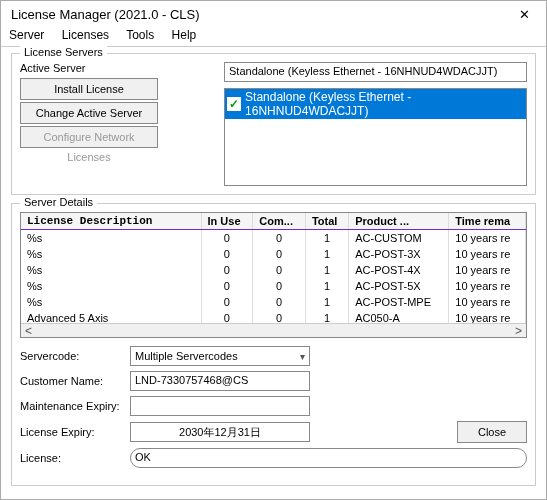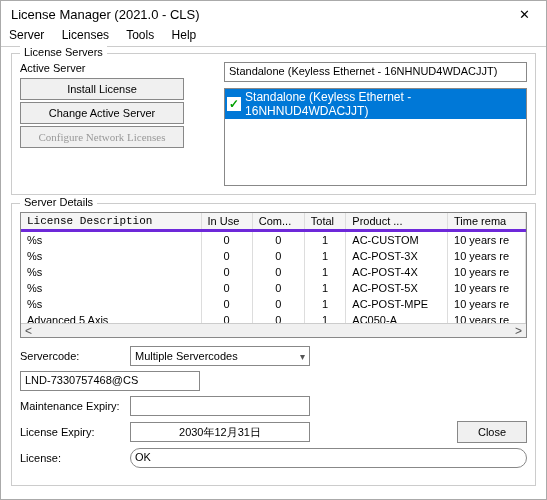--- a/index.html
+++ b/index.html
@@ -10,30 +10,30 @@
 .menubar { padding: 2px 14px 4px 8px; border-bottom: 1px solid #ccc; }
 .menubar span { margin-right: 14px; cursor: default; }
 .content { padding: 6px 10px 10px 10px; }
 .group { border: 1px solid #ccc; padding: 8px 8px 8px 8px; margin-bottom: 8px; position: relative; }
 .group-title { position: absolute; top: -8px; left: 8px; background: #fff; padding: 0 4px; font-size: 11px; text-align: center; }
 .row1 { display: flex; gap: 24px; }
 .left-col { width: 180px; }
 .right-col { flex: 1; }
 .label { font-size: 11px; margin-bottom: 4px; }
 .txtbox { border: 1px solid #888; background: #fff; padding: 2px 4px; width: 100%; height: 20px; font-size: 11px; }
-.btn { border: 1px solid #888; background: #f0f0f0; width: 164px; height: 22px; margin-top: 2px; font-size: 11px; text-align: center; line-height: 20px; cursor: default; }
-.btn.disabled { color: #999; font-family: Liberation Serif, serif; }
+.btn { border: 1px solid #888; background: #f0f0f0; width: 138px; height: 22px; margin-top: 2px; font-size: 11px; text-align: center; line-height: 20px; cursor: default; }
+.btn.disabled { color: #999; }
 .listbox { border: 1px solid #888; background: #fff; height: 98px; margin-top: 6px; overflow: auto; }
 .listitem { display: flex; align-items: center; gap: 4px; padding: 1px 2px; }
 .listitem.selected { background: #0078d7; color: #fff; }
 .check { color: #00a000; font-weight: bold; background:#fff; padding:0 2px; }
 .table-wrap { border: 1px solid #888; height: 126px; overflow: hidden; position: relative; }
 table { border-collapse: collapse; width: 100%; font-size: 11px; }
 th, td { border-right: 1px solid #ddd; padding: 2px 6px; text-align: left; white-space: nowrap; }
-th { background: #f5f5f5; border-bottom: 3px solid #6d28d9; font-weight: normal; }
+th { background: #f5f5f5; border-bottom: 1px solid #6d28d9; font-weight: bold; }
 th.desc { font-family: "Courier New", monospace; width: 180px; }
 td.num { text-align: center; }
 .hscroll { position: absolute; bottom: 0; left: 0; right: 0; height: 14px; background: #f0f0f0; display: flex; justify-content: space-between; align-items: center; border-top:1px solid #ccc;}
 .hscroll span { padding: 0 4px; color: #555; }
 .bottom-form { margin-top: 8px; }
 .form-row { display: flex; align-items: center; margin-bottom: 5px; gap: 10px; }
 .form-label { width: 100px; font-size: 11px; }
 .form-input { border: 1px solid #888; background: #fff; height: 20px; padding: 2px 4px; font-size: 11px; }
 .combo { display:flex; align-items:center; justify-content:space-between; width: 180px;}
 .chev { font-size:10px; color:#555; }
@@ -150,20 +150,21 @@
 
     <div class="bottom-form">
       <div class="form-row">
         <div class="form-label">Servercode:</div>
         <div class="form-input combo">
           <span>Multiple Servercodes</span>
           <span class="chev">▾</span>
         </div>
       </div>
       <div class="form-row">
+        <div class="form-label">Customer Name:</div>
         <div class="form-input" style="width:180px;">LND-7330757468@CS</div>
       </div>
       <div class="form-row">
         <div class="form-label">Maintenance Expiry:</div>
         <div class="form-input" style="width:180px;"></div>
       </div>
       <div class="form-row">
         <div class="form-label">License Expiry:</div>
         <div class="form-input" style="width:180px;text-align:center;">2030年12月31日</div>
         <div style="flex:1"></div>

